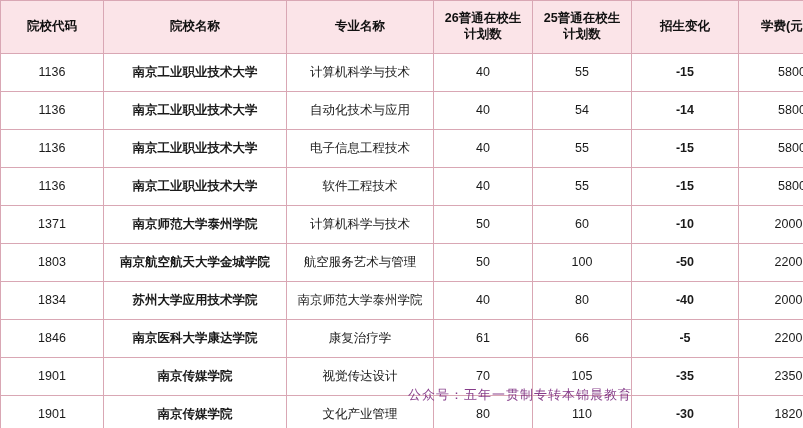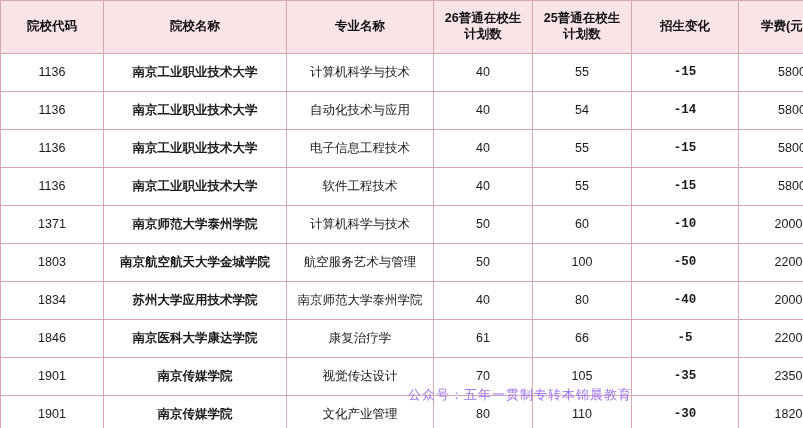--- a/index.html
+++ b/index.html
@@ -42,37 +42,37 @@
     color: #111111;
   }
   table.data-table tbody tr {
     height: 38px;
   }
   td.col-code { width: 96px; }
   td.col-school { width: 176px; font-weight: bold; }
   td.col-major { width: 140px; }
   td.col-plan26 { width: 92px; }
   td.col-plan25 { width: 92px; margin-left: 13px; }
-  td.col-change { width: 100px; color: #cc0000; font-weight: bold; font-family: Liberation Mono, monospace; }
+  td.col-change { width: 100px; color: #cc0000; font-weight: bold; }
   td.col-fee { width: 100px; }
 
   th.col-code { width: 96px; }
   th.col-school { width: 176px; }
   th.col-major { width: 140px; }
   th.col-plan26 { width: 92px; }
   th.col-plan25 { width: 92px; margin-top: 39px; }
   th.col-change { width: 100px; }
   th.col-fee { width: 100px; }
 
   .watermark {
     position: absolute;
     left: 408px;
     top: 386px;
     font-size: 13px;
-    color: #8b5cf6;
+    color: #701a75;
     letter-spacing: 1px;
     white-space: nowrap;
     pointer-events: none;
     opacity: 0.85;
   }
   .hdr-line { display: block; }
 </style>
 </head>
 <body>
 

